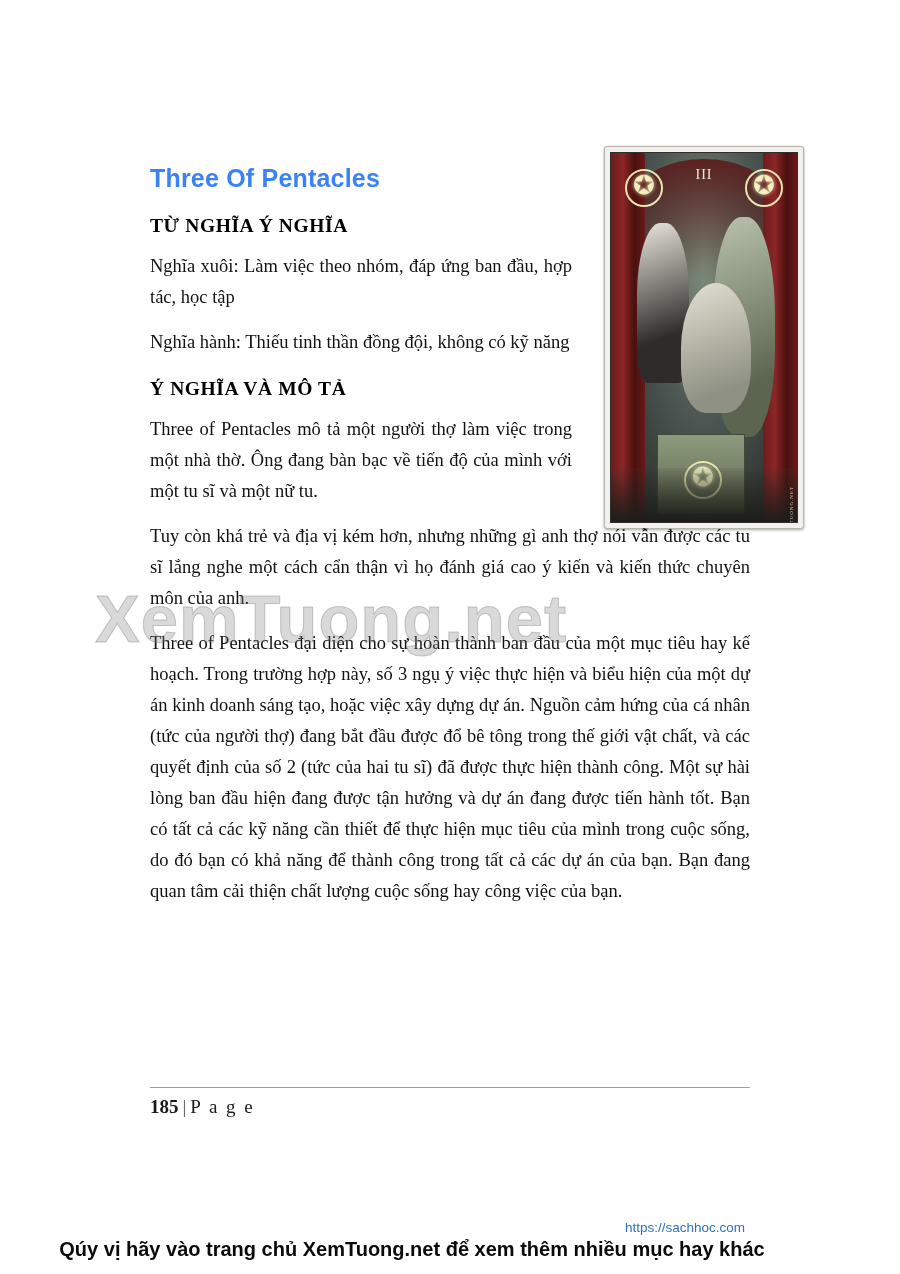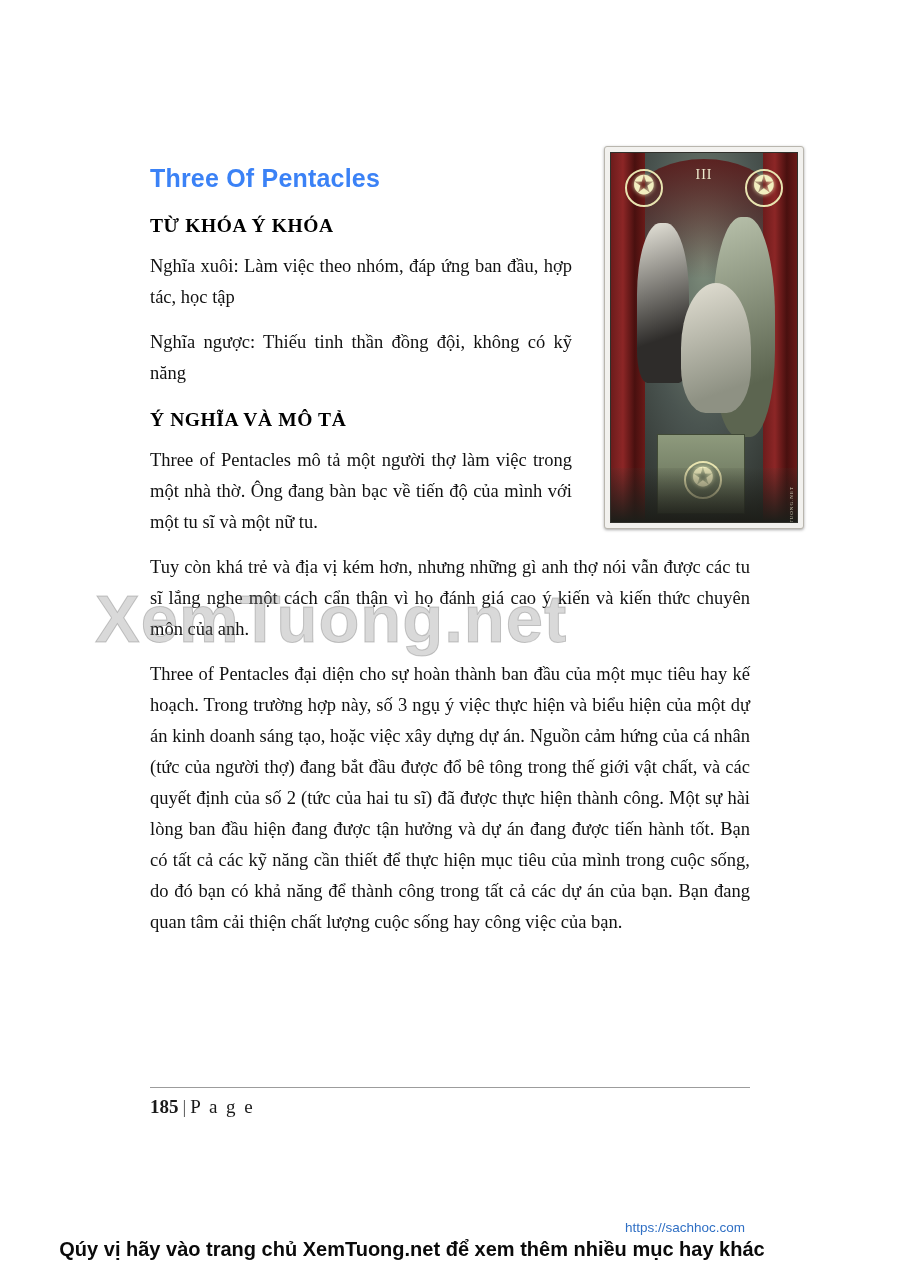--- a/index.html
+++ b/index.html
@@ -261,23 +261,23 @@
         <div class="floor"></div>
         <div class="card-sig">XEMTUONG.NET</div>
       </div>
     </div>
   </div>
 
   <div class="content">
 
     <h1 class="title">Three Of Pentacles</h1>
 
-    <h2 class="section-head narrow">TỪ KHÓA Ý KHÓA</h2>
+    <h2 class="section-head narrow">TỪ NGHĨA Ý NGHĨA</h2>
     <p class="para narrow">Nghĩa xuôi: Làm việc theo nhóm, đáp ứng ban đầu, hợp tác, học tập</p>
-    <p class="para narrow">Nghĩa ngược: Thiếu tinh thần đồng đội, không có kỹ năng</p>
+    <p class="para narrow">Nghĩa hành: Thiếu tinh thần đồng đội, không có kỹ năng</p>
 
     <h2 class="section-head narrow">Ý NGHĨA VÀ MÔ TẢ</h2>
     <p class="para narrow">Three of Pentacles mô tả một người thợ làm việc trong một nhà thờ. Ông đang bàn bạc về tiến độ của mình với một tu sĩ và một nữ tu.</p>
     <p class="para full">Tuy còn khá trẻ và địa vị kém hơn, nhưng những gì anh thợ nói vẫn được các tu sĩ lắng nghe một cách cẩn thận vì họ đánh giá cao ý kiến và kiến thức chuyên môn của anh.</p>
 
     <p class="para full">Three of Pentacles đại diện cho sự hoàn thành ban đầu của một mục tiêu hay kế hoạch. Trong trường hợp này, số 3 ngụ ý việc thực hiện và biểu hiện của một dự án kinh doanh sáng tạo, hoặc việc xây dựng dự án. Nguồn cảm hứng của cá nhân (tức của người thợ) đang bắt đầu được đổ bê tông trong thế giới vật chất, và các quyết định của số 2 (tức của hai tu sĩ) đã được thực hiện thành công. Một sự hài lòng ban đầu hiện đang được tận hưởng và dự án đang được tiến hành tốt. Bạn có tất cả các kỹ năng cần thiết để thực hiện mục tiêu của mình trong cuộc sống, do đó bạn có khả năng để thành công trong tất cả các dự án của bạn. Bạn đang quan tâm cải thiện chất lượng cuộc sống hay công việc của bạn.</p>
 
   </div>
 
   <div class="watermark">XemTuong.net</div>

